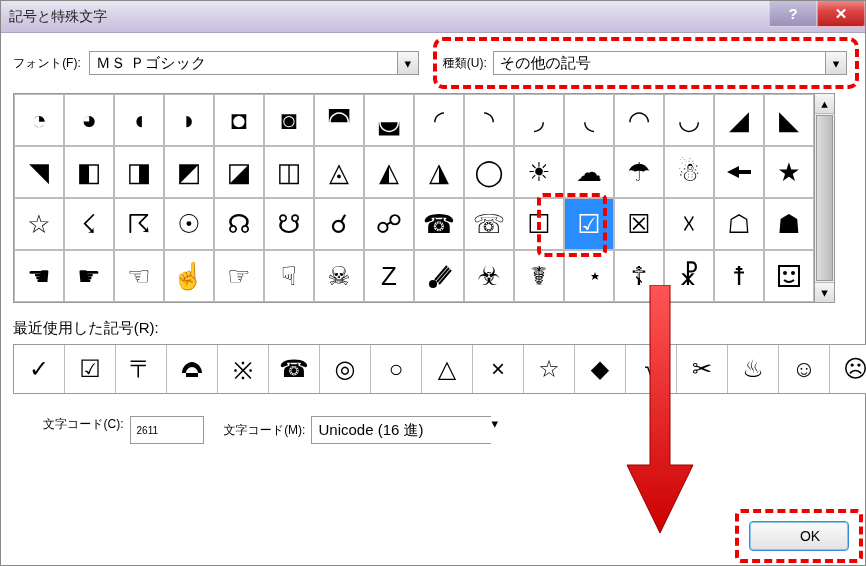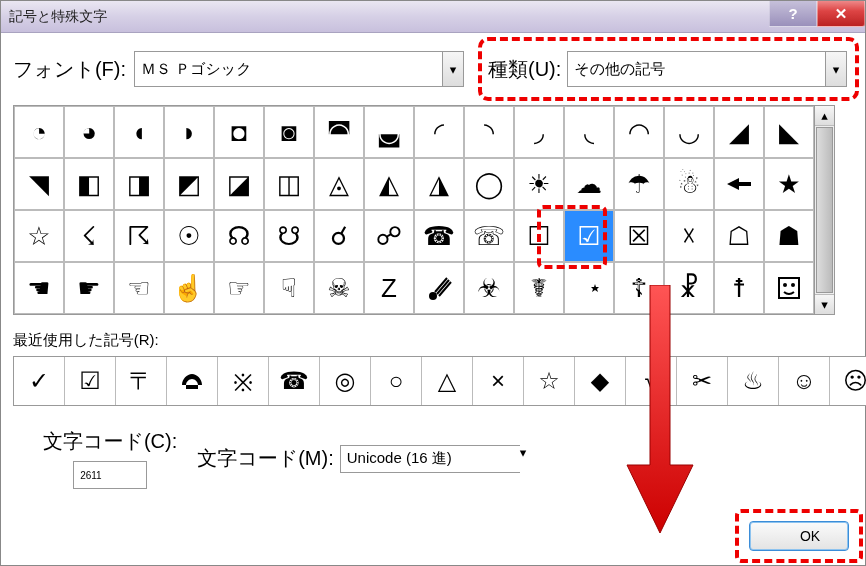--- a/index.html
+++ b/index.html
@@ -58,25 +58,25 @@
     padding: 14px 12px 12px 12px;
     position: relative;
     height: calc(100% - 32px);
   }
   .row1 {
     display: flex;
     align-items: center;
     gap: 8px;
     margin-bottom: 14px;
   }
-  .label { font-size: 20px; }
+  .label { font-size: 12px; }
   .combo {
     display: flex;
     flex: 1;
-    height: 36px;
+    height: 24px;
   }
   .combo input {
     flex: 1;
     border: 1px solid #999;
     border-right: none;
     padding: 2px 6px;
     font-size: 15px;
     font-family: inherit;
     background: #fff;
   }
@@ -522,21 +522,21 @@
         </div>
         <div class="recent-cell">
           <span class="glyph">☺</span>
         </div>
         <div class="recent-cell">
           <span class="glyph">☹</span>
         </div>
       </div>
 
     <div class="info-row">
-      <div style="display:flex;align-items:center;gap:6px;margin-left:30px;flex-direction:column;">
+      <div style="display:flex;align-items:flex-start;gap:6px;margin-left:30px;">
         <span class="label">文字コード(C):</span>
         <input class="code-input" value="2611" style="">
       </div>
       <div style="display:flex;align-items:center;gap:6px;margin-left:10px;">
         <span class="label">文字コード(M):</span>
         <div class="sys-combo">
           <input value="Unicode (16 進)" style="">
           <div class="drop">
             <span>▾</span>
           </div>

